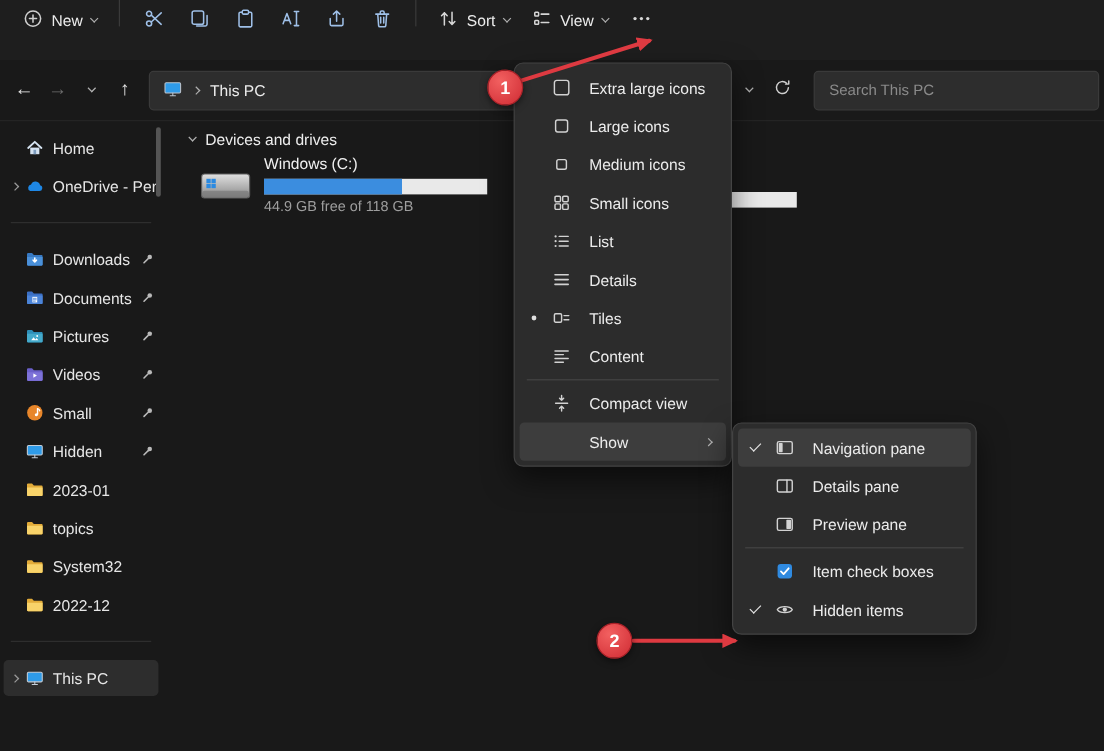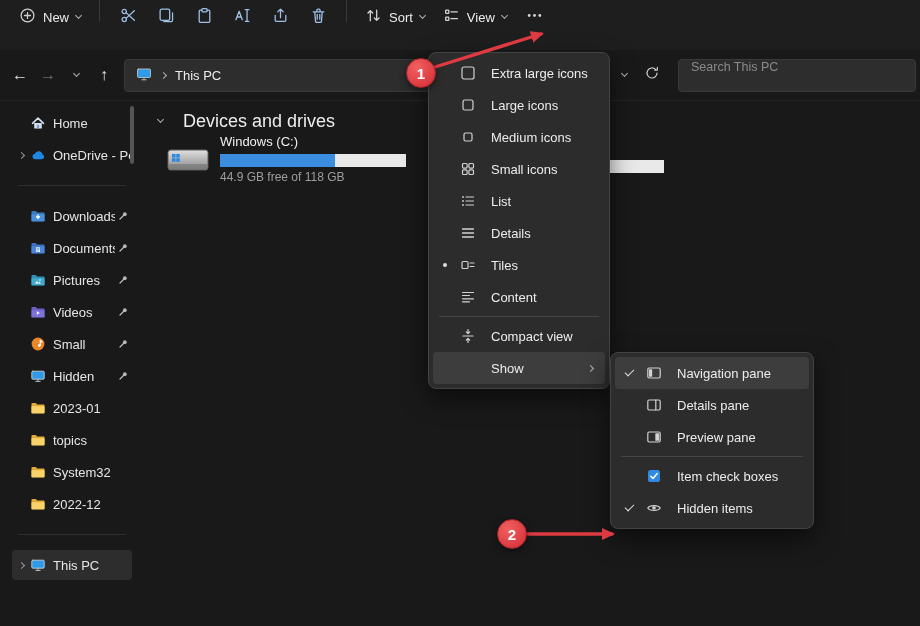--- a/index.html
+++ b/index.html
@@ -23,41 +23,41 @@
   
   .navbar{position:absolute;top:50px;left:0;right:0;height:51px;display:flex;align-items:center;
           padding-left:6px;border-bottom:1px solid #242424}
   .nbtn{width:28px;height:30px;display:flex;align-items:center;justify-content:center;background:none;
         border:none;color:#e4e4e4;font-size:16px;border-radius:4px}
   .nbtn.dim{color:#6d6d6d}
   .addr{margin-left:6px;width:486px;height:33px;background:#2d2d2d;border:1px solid #3a3a3a;border-radius:4px;
         display:flex;align-items:center;gap:9px;padding:0 11px}
   .addr .crumb{color:#ececec}
   .searchbox{margin-left:12px;width:238px;height:33px;background:#2d2d2d;border:1px solid #3a3a3a;
-             border-radius:4px;display:flex;align-items:flex-start;padding:0 12px}
+             border-radius:4px;display:flex;align-items:center;padding:0 12px}
   .sinput{width:100%;background:transparent;border:none;outline:none;color:#cfcfcf;
           font-family:"Liberation Sans",sans-serif;font-size:12.5px}
   .sinput::placeholder{color:#8a8a8a}
 
   
   .content{position:absolute;top:102px;left:0;right:0;bottom:0;display:flex}
-  .sidebar{width:136px;padding:6px 4px 0 12px}
+  .sidebar{width:136px;padding:6px 4px 0 3px}
   .srow{display:flex;align-items:center;height:30px;margin-bottom:2px;border-radius:4px;padding-left:2px}
   .srow.sel{background:#2d2d2d}
   .exp{width:14px;display:flex;align-items:center;justify-content:center}
   .exp .chev{border-color:#9a9a9a}
   .sic{width:20px;display:flex;align-items:center;justify-content:center}
   .slab{margin-left:5px;white-space:nowrap;overflow:hidden;flex:1;color:#e6e6e6}
   .pin{width:15px;margin-right:2px;display:flex;align-items:center;justify-content:center}
   .ssep{height:1px;background:#2e2e2e;margin:15px 6px}
   .sb-thumb{position:absolute;left:130px;top:106px;width:4px;height:58px;background:#555;border-radius:2px;z-index:6}
 
   
   .main{flex:1;position:relative}
-  .sect{display:flex;align-items:center;gap:20px;margin:9px 0 0 22px;height:20px;color:#ededed;font-size:18px}
+  .sect{display:flex;align-items:center;gap:8px;margin:4px 0 0 22px;height:20px;color:#ededed;font-size:13px}
   .drow{display:flex;margin:2px 0 0 30px}
   .dicon{margin-top:10px}
   .dinfo{margin-left:10px}
   .dname{height:17px;display:flex;align-items:center;color:#f0f0f0}
   .dbar{width:186px;height:13px;background:#e9e9e9;margin:4px 0 3px;position:relative}
   .dfill{position:absolute;left:0;top:0;bottom:0;background:#3b8ddf}
   .dfree{font-size:12px;color:#9e9e9e}
   .pbar{position:absolute;left:598px;top:160px;width:66px;height:13px;background:#e9e9e9;z-index:5}
 
   

